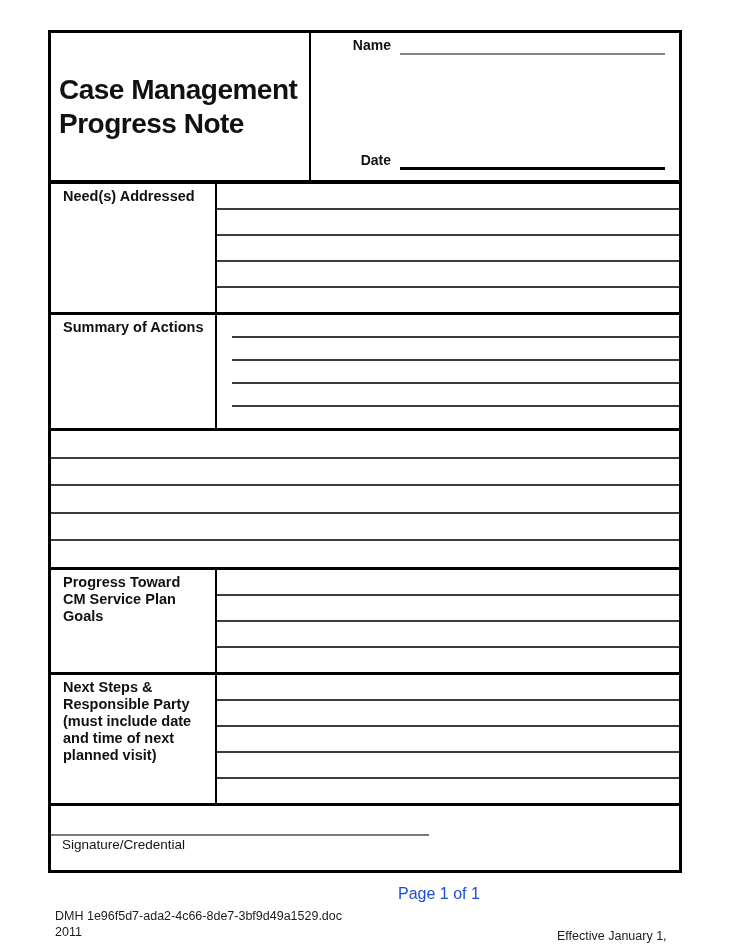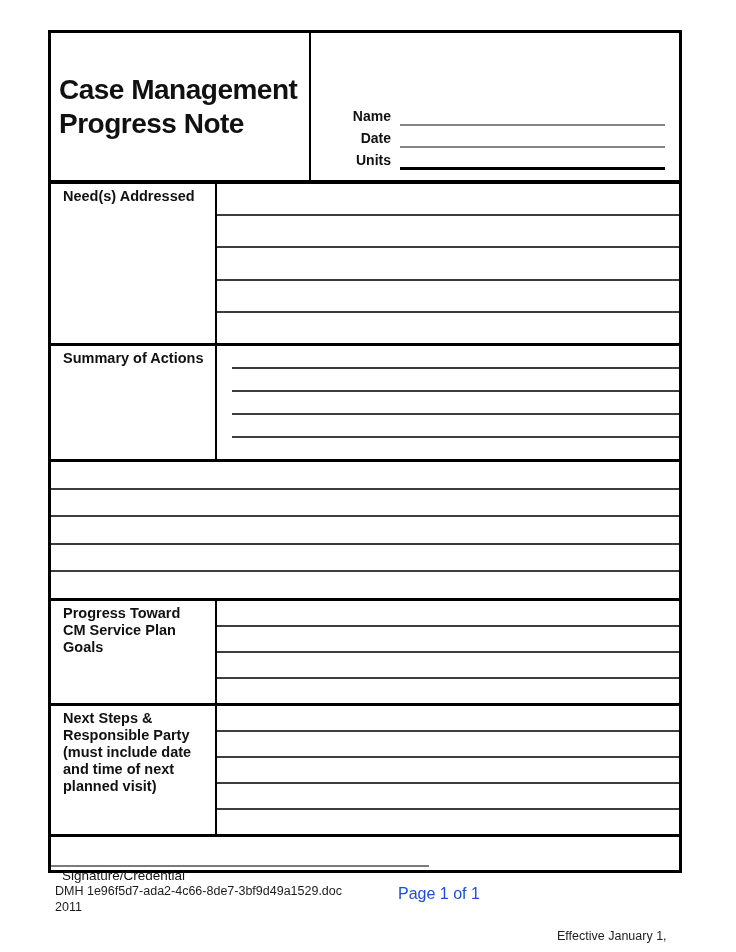--- a/index.html
+++ b/index.html
@@ -33,22 +33,22 @@
     display: flex; align-items: center; justify-content: center;
     text-align: left;
   }
   .title-text {
     font-size: 28px; font-weight: bold; line-height: 1.2;
     letter-spacing: -0.5px; padding: 0 8px;
   }
   .fields-cell {
     flex: 1;
     display: flex; flex-direction: column;
-    justify-content: flex-end;
-    padding: 8px 14px 10px 0;
+    justify-content: space-between;
+    padding: 0 14px 10px 0;
     box-sizing: border-box;
   }
   .field-row { display: flex; align-items: flex-end; height: 22px; }
   .field-label {
     width: 80px; flex: none;
     text-align: right;
     font-weight: bold; font-size: 14px;
     padding-bottom: 2px; white-space: nowrap;
   }
   .field-line {
@@ -78,21 +78,21 @@
     position: absolute; left: 0; top: 28px;
     width: 378px; height: 0;
     border-bottom: 2px solid #7a7a7a;
   }
   .sig-label {
     position: absolute; left: 11px; top: 31px;
     font-size: 13.5px; font-weight: normal; color: #141414;
   }
   
   .footer-left {
-    position: absolute; left: 55px; top: 883px;
+    position: absolute; left: 55px; top: 908px;
     font-size: 12.5px; line-height: 1.3; color: #1c1c1c;
   }
   .footer-left div { white-space: nowrap; }
   .footer-center {
     position: absolute; left: 398px; top: 885px;
     font-size: 16px; color: #1d4ed8;
   }
   .footer-right {
     position: absolute; left: 557px; top: 885px;
     font-size: 12.5px; color: #1c1c1c; margin-top: 44px;
@@ -109,29 +109,25 @@
     </div>
     <div class="fields-cell">
         <div class="field-row">
           <span class="field-label">Name</span>
           <span class="field-line"></span>
         </div>
         <div class="field-row">
           <span class="field-label">Date</span>
           <span class="field-line"></span>
         </div>
-        <div class="field-row">
-          <span class="field-label">Units</span>
-          <span class="field-line"></span>
-        </div>
       </div>
   </div>
 
   <div style="display:flex;flex-direction:column;flex:none;">
-      <div class="section" style="height: 162px;">
+      <div class="section" style="height: 131px;">
         <div class="label-cell">Need(s) Addressed</div>
         <div class="content-cell">
           <div class="write-row"></div>
           <div class="write-row"></div>
           <div class="write-row"></div>
           <div class="write-row"></div>
           <div class="write-row"></div>
         </div>
       </div>
       <div class="section" style="height: 116px; gap: 15px;">

